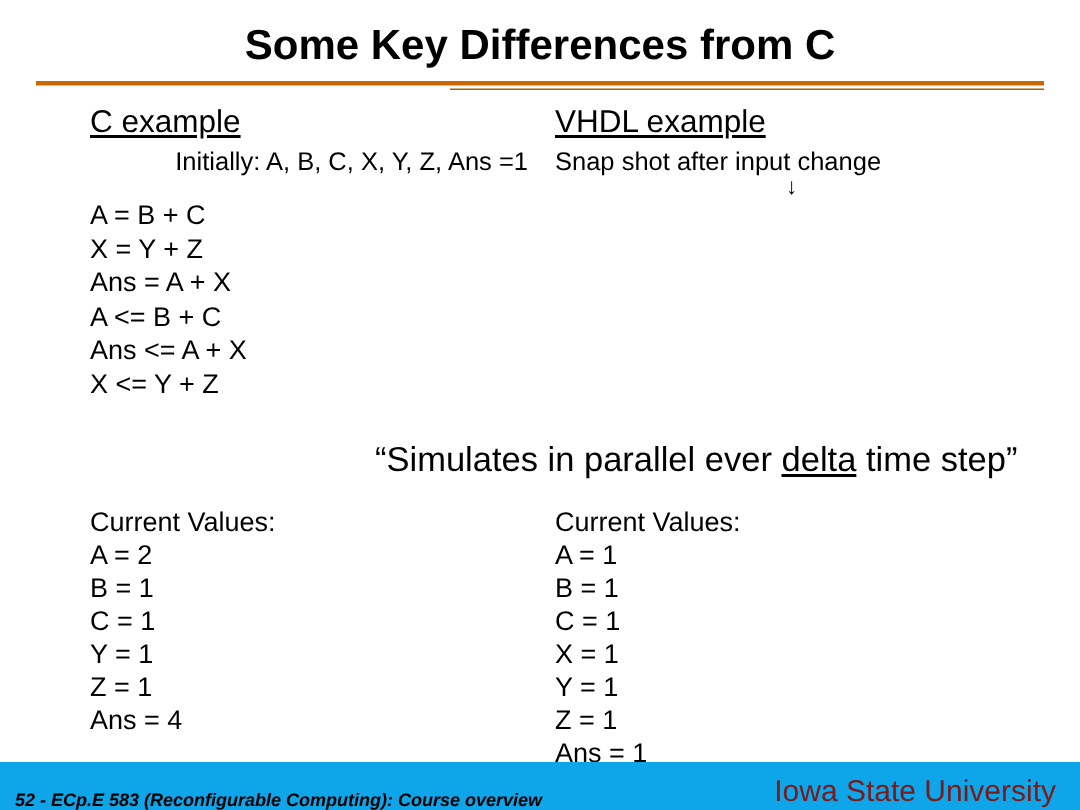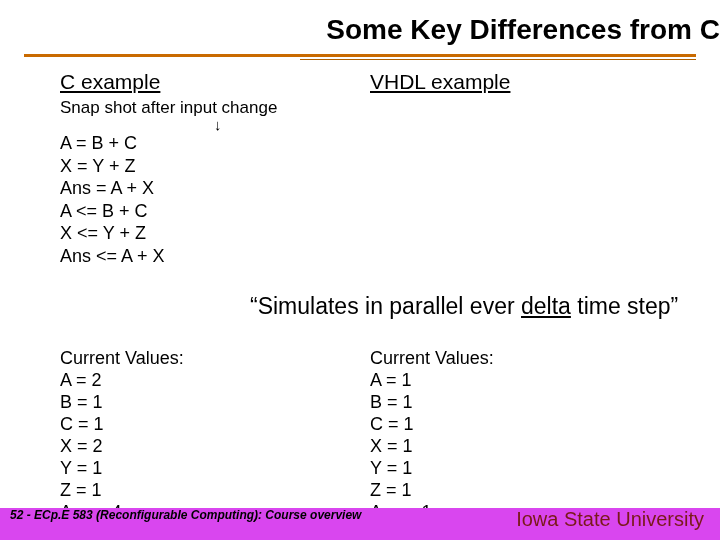--- a/index.html
+++ b/index.html
@@ -1,88 +1,88 @@
 <!DOCTYPE html>
 <html><head>
 <meta charset="utf-8">
 <style>
   * { margin: 0; padding: 0; box-sizing: border-box; }
   html, body { width: 720px; height: 540px; font-family: Arial, Helvetica, sans-serif; background: #fff; overflow: hidden; }
   .slide { width: 720px; height: 540px; position: relative; }
-  .title { font-size: 28px; font-weight: bold; color: #000; text-align: right; padding-top: 14px; }
+  .title { font-size: 28px; font-weight: bold; color: #000; text-align: center; padding-top: 14px; }
   .orange-rule { height: 3px; background: #c96a00; margin: 8px 24px 0 24px; }
   .thin-rule { height: 1px; background: #b06000; margin: 2px 24px 0 300px; }
   .content { position: relative; padding: 10px 34px 0 60px; }
   .heading-row { display: flex; }
   .c-heading { font-size: 21px; text-decoration: underline; width: 300px; }
   .v-heading { font-size: 21px; text-decoration: underline; margin-left: 10px; }
   .init-row { font-size: 17px; margin-top: 4px; display: flex; }
   .init-left { width: 310px; text-align: right; padding-right: 18px; }
   .init-right { position: relative; }
   .down-arrow { position: absolute; left: 154px; top: 22px; font-size: 15px; line-height: 10px; }
   .code-row { display: flex; margin-top: 14px; font-size: 18px; flex-direction: column; }
   .code-col-left { width: 310px; }
   .code-col-right { }
   .code-col-left div, .code-col-right div { line-height: 1.25; }
   .sim-quote { font-size: 23px; margin-top: 26px; text-align: left; padding-left: 190px; }
   .delta { text-decoration: underline; }
-  .vals-row { display: flex; margin-top: 28px; font-size: 18px; }
+  .vals-row { display: flex; margin-top: 18px; font-size: 18px; }
   .vals-left { width: 310px; }
   .vals-right { }
   .vals-left div, .vals-right div { line-height: 1.22; }
-  .footer { position: absolute; bottom: 0; left: 0; right: 0; height: 32px; background: #d946ef; display: flex; align-items: flex-start; justify-content: space-between; padding: 0 16px 0 10px; }
+  .footer { position: absolute; bottom: 0; left: 0; right: 0; height: 32px; background: #0ea5e9; display: flex; align-items: flex-end; justify-content: space-between; padding: 0 16px 0 10px; }
   .footer-left { font-size: 12px; font-style: italic; font-weight: bold; color: #000; }
   .footer-right { font-family: Liberation Sans, sans-serif; font-size: 20px; color: #7a1a1a; }
   .slidenum { font-style: italic; }
 </style>
 </head>
 <body>
 
 <div class="slide">
   <div class="title">Some Key Differences from C</div>
   <div class="orange-rule"></div>
   <div class="thin-rule"></div>
 
   <div class="content">
     <div class="heading-row">
       <div class="c-heading">C example</div>
       <div class="v-heading">VHDL example</div>
     </div>
 
     <div class="init-row">
+      <div class="init-left">Initially: A, B, C, X, Y, Z, Ans =1</div>
       <div class="init-right">
         <span>Snap shot after input change</span>
         <span class="down-arrow">↓</span>
       </div>
     </div>
 
     <div class="code-row">
       <div class="code-col-left">
         <div>A = B + C</div>
         <div>X = Y + Z</div>
         <div>Ans = A + X</div>
       </div>
       <div class="code-col-right">
         <div>A &lt;= B + C</div>
+        <div>Ans &lt;= A + X</div>
         <div>X &lt;= Y + Z</div>
-        <div>Ans &lt;= A + X</div>
       </div>
     </div>
 
     <div class="sim-quote">
       <span>“Simulates in parallel ever </span><span class="delta">delta</span><span> time step”</span>
     </div>
 
     <div class="vals-row">
       <div class="vals-left">
         <div>Current Values:</div>
         <div>A = 2</div>
         <div>B = 1</div>
         <div>C = 1</div>
-        <div>X = 2</div>
         <div>Y = 1</div>
         <div>Z = 1</div>
         <div>Ans = 4</div>
       </div>
       <div class="vals-right">
         <div>Current Values:</div>
         <div>A = 1</div>
         <div>B = 1</div>
         <div>C = 1</div>
         <div>X = 1</div>

